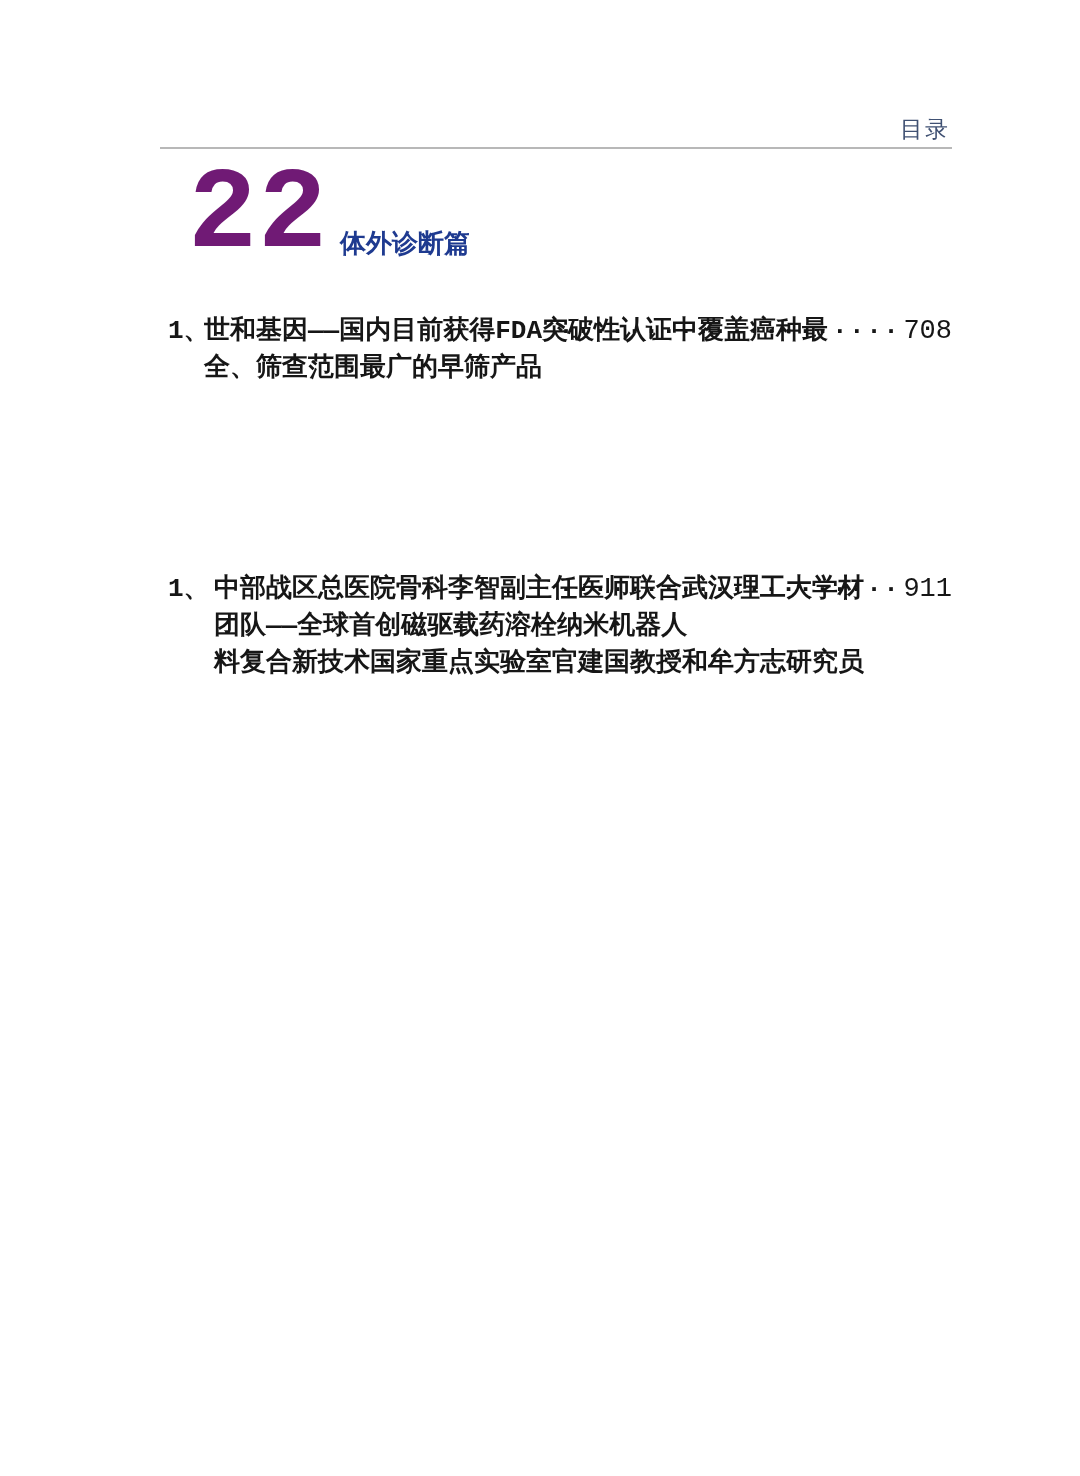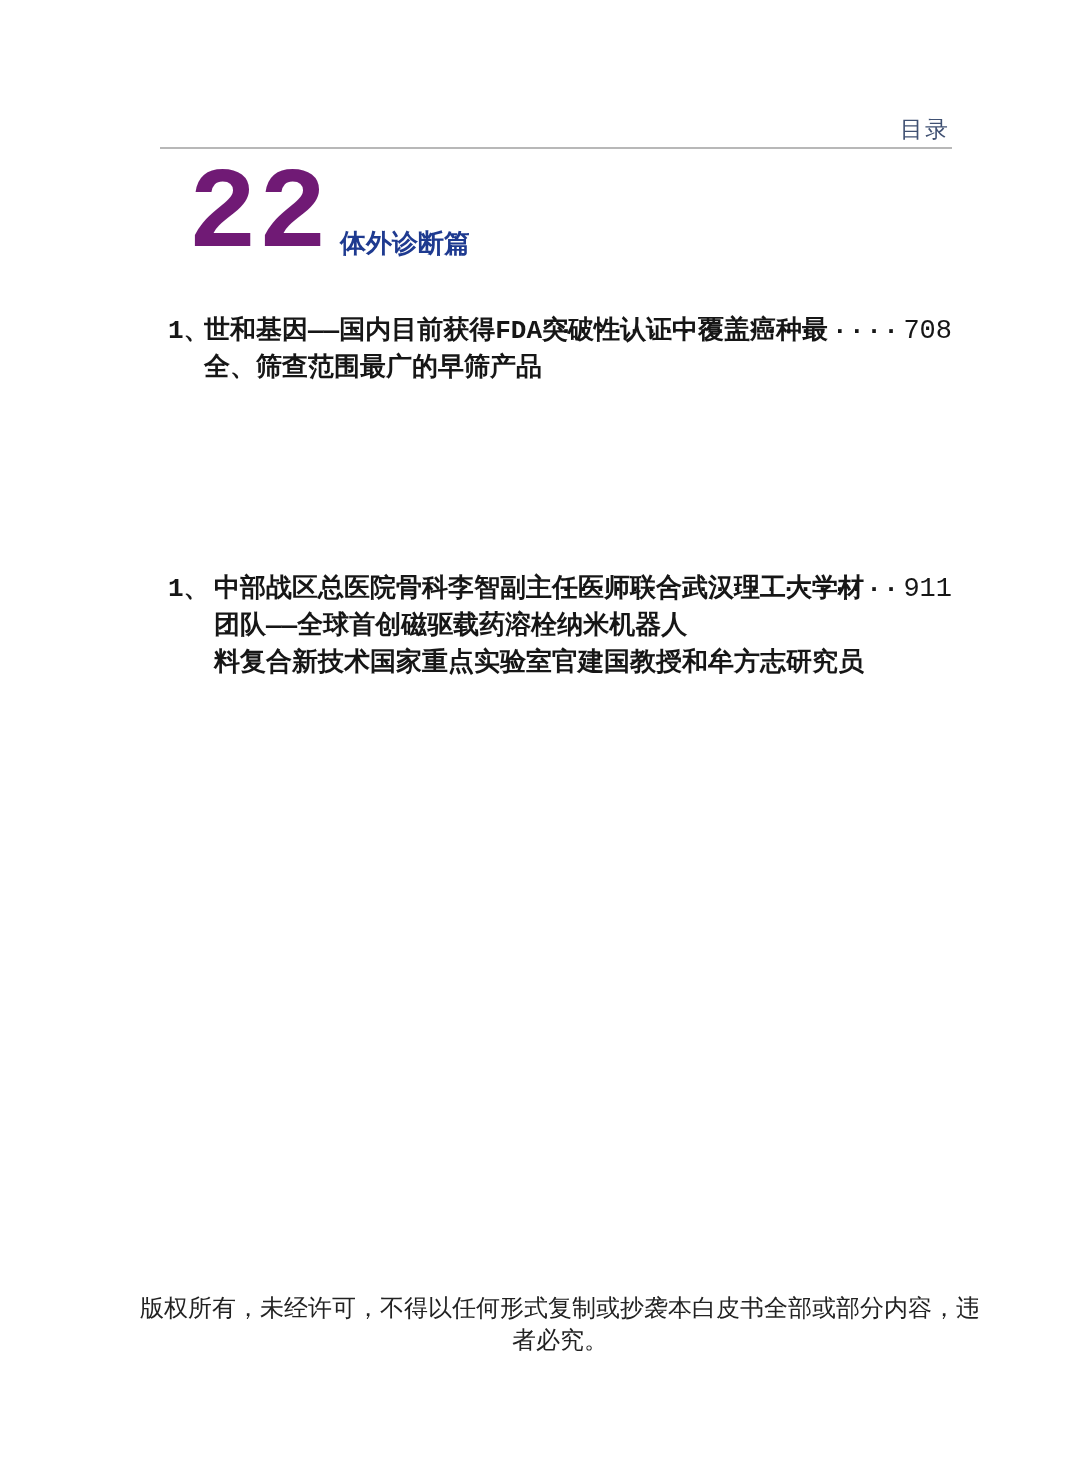--- a/index.html
+++ b/index.html
@@ -147,16 +147,15 @@
         <div>中部战区总医院骨科李智副主任医师联合武汉理工大学材</div>
         <div>团队——全球首创磁驱载药溶栓纳米机器人</div>
         <div>料复合新技术国家重点实验室官建国教授和牟方志研究员</div>
       </div>
       <div class="leader">
         <span class="dots">····················</span>
         <span class="pagenum">911</span>
       </div>
     </div>
 
-    <div class="copyright">版权所有，未经许可，不得以任何形式复制或抄袭本白皮书全部或部分内容，违者必究。</div>
 
   </div>
 </div>
 
 </body></html>

